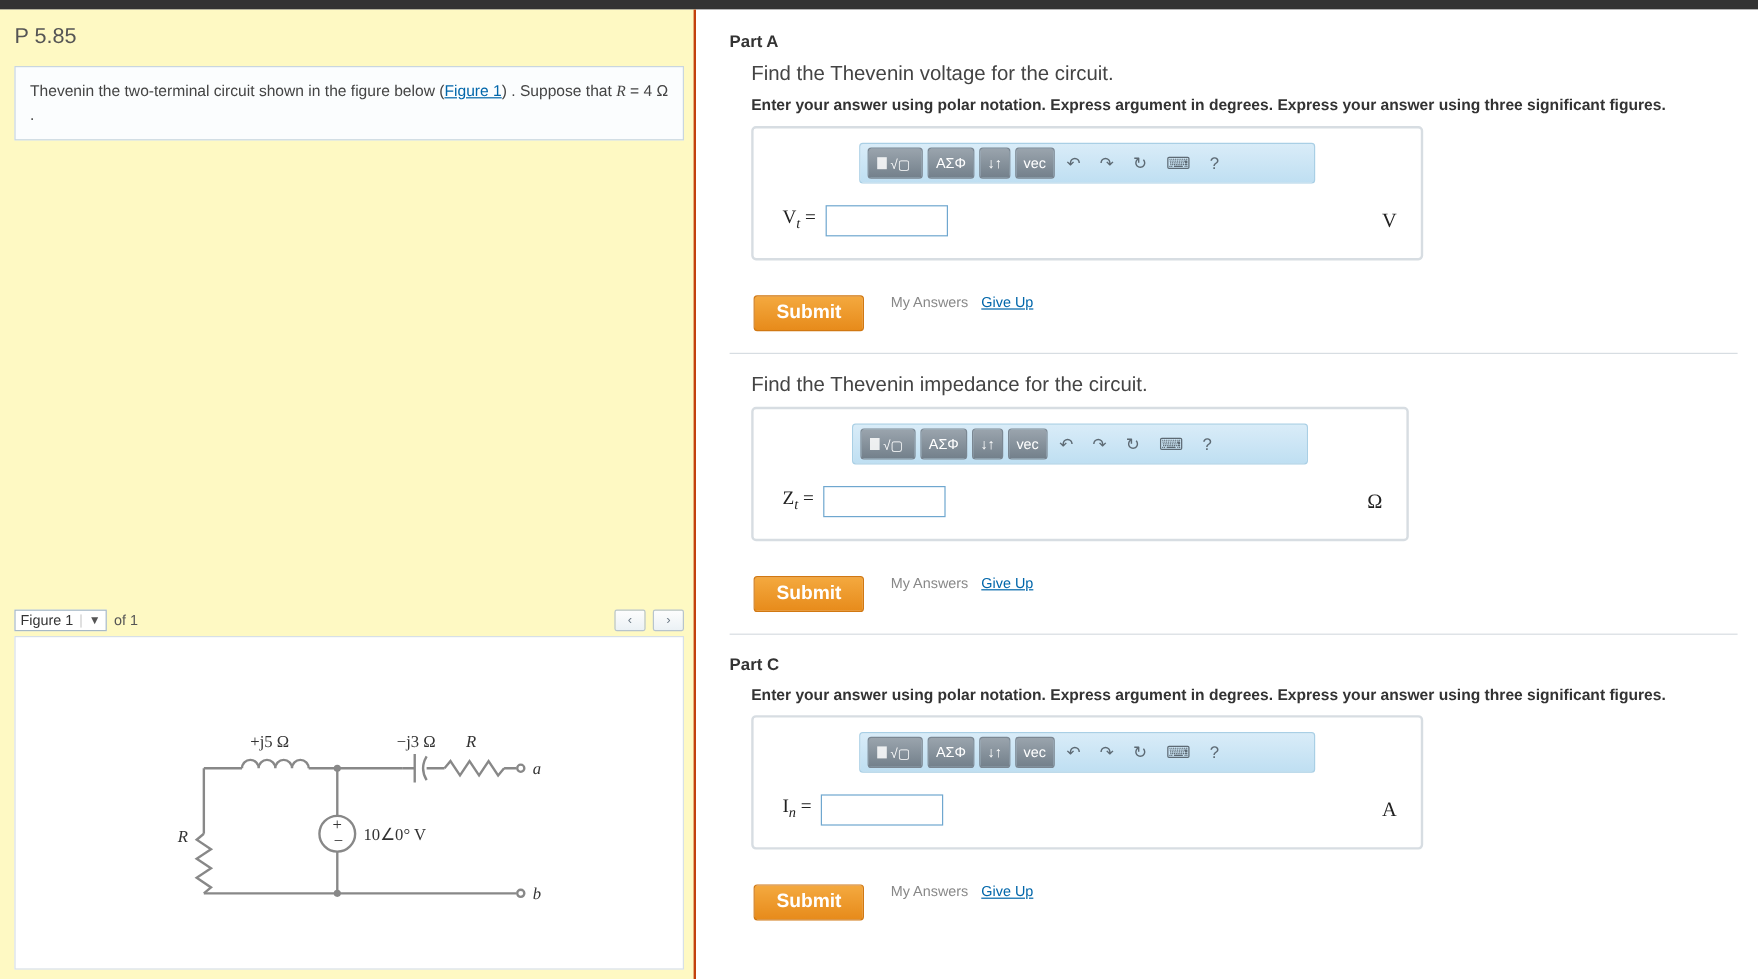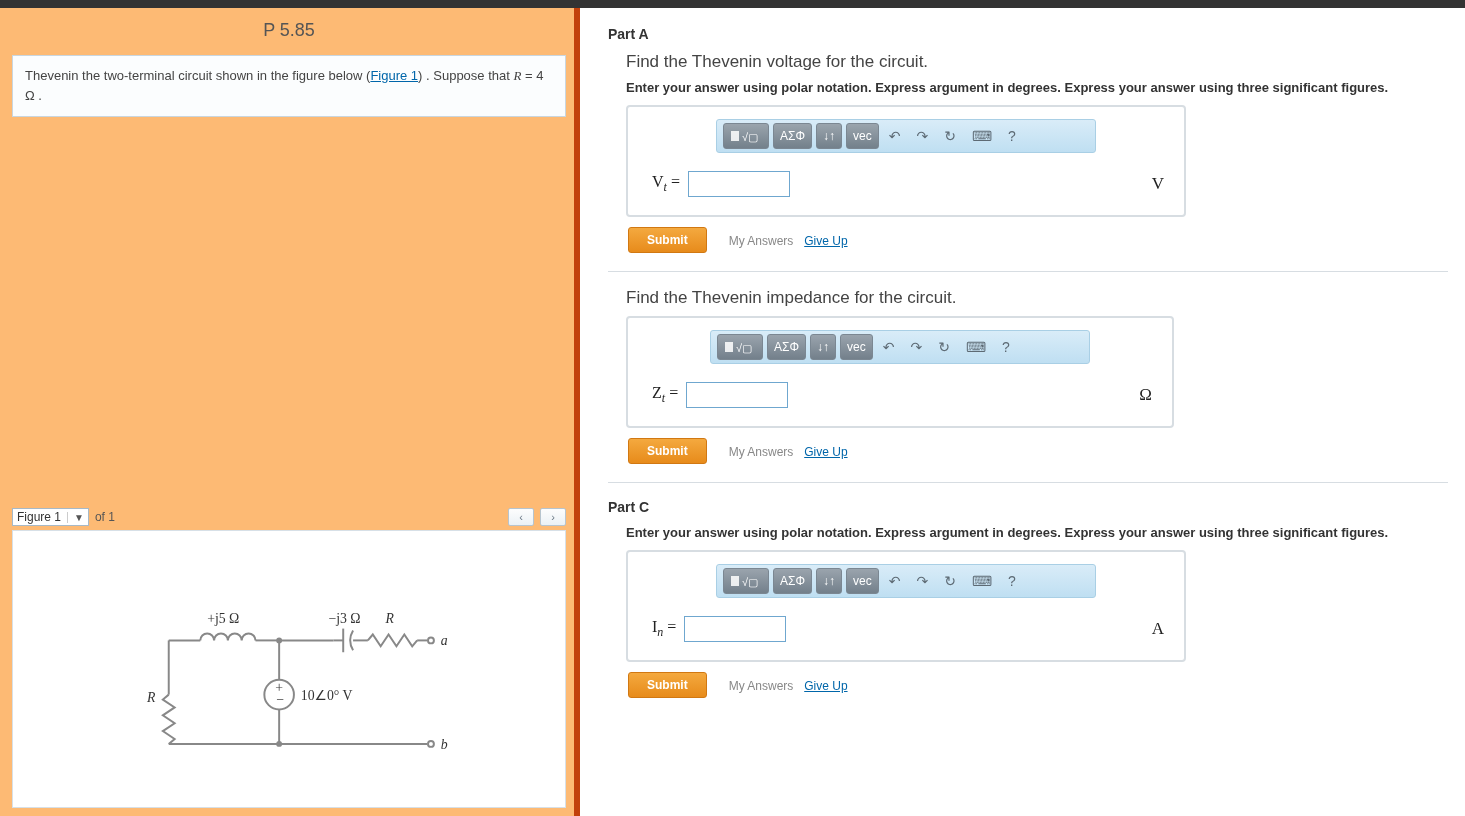--- a/index.html
+++ b/index.html
@@ -9,26 +9,25 @@
     color: #333;
     background: #fff;
     width: 1465px;
     height: 816px;
     overflow: hidden;
   }
   .topbar { height: 8px; background: #333; }
   .main-layout { display: flex; height: calc(100% - 8px); }
   .left-col {
     width: 580px;
-    background: #fdba74;
-    border-right: 6px solid #c2410c;
+    background: #fef9c3;
+    border-right: 2px solid #c2410c;
     padding: 12px 8px 8px 12px;
     display: flex;
     flex-direction: column;
-    align-items: center;
   }
   .right-col {
     flex: 1;
     background: #fff;
     padding: 18px 10px 10px 28px;
     overflow-y: auto;
   }
   .prob-title { font-size: 18px; color: #555; margin-bottom: 14px; }
   .prob-box {
     border: 1px solid #c9d6df;
@@ -142,24 +141,25 @@
     font-size: 13px;
   }
   .answer-unit { margin-left: auto; font-family: "Times New Roman", serif; font-size: 17px; color: #222;}
 
   .action-row { display: flex; align-items: center; gap: 22px; margin-top: 10px; padding-left: 2px;}
   .submit-btn {
     background: linear-gradient(#f4a93f,#e78b1b);
     border: 1px solid #d17812;
     color: #fff;
     font-weight: bold;
-    font-size: 12px;
+    font-size: 16px;
     padding: 5px 18px;
     border-radius: 3px;
     cursor: pointer;
+    margin-top: 19px;
   }
   .my-answers { color: #888; font-size: 12px;}
   .give-up { color: #0066aa; font-size: 12px; text-decoration: underline; cursor: pointer; text-align: right;}
   .hr { border: none; border-top: 1px solid #d7dde2; margin: 18px 0 16px 0; width: 840px;}
 
   
   .svg-label { font-family: "Times New Roman", serif; font-size: 14px; fill:#333; }
   .svg-label-it { font-style: italic; }
 </style>
 </head>

